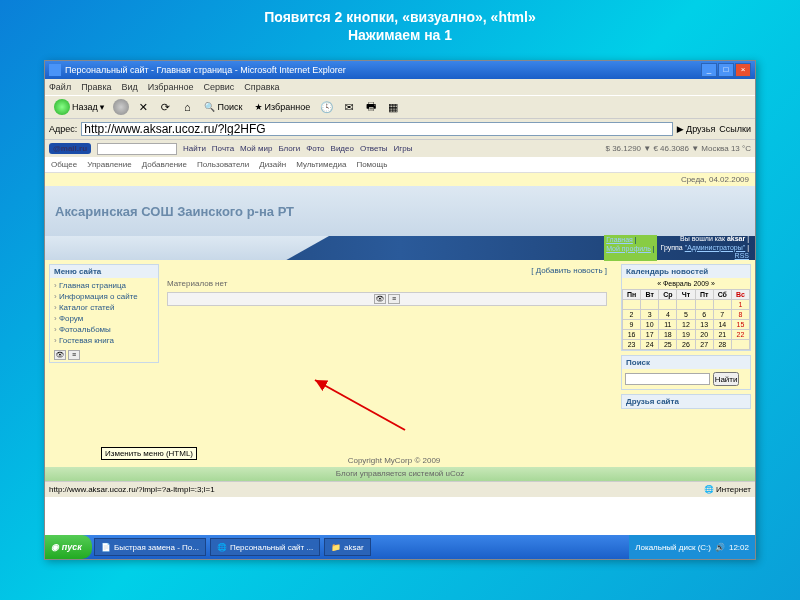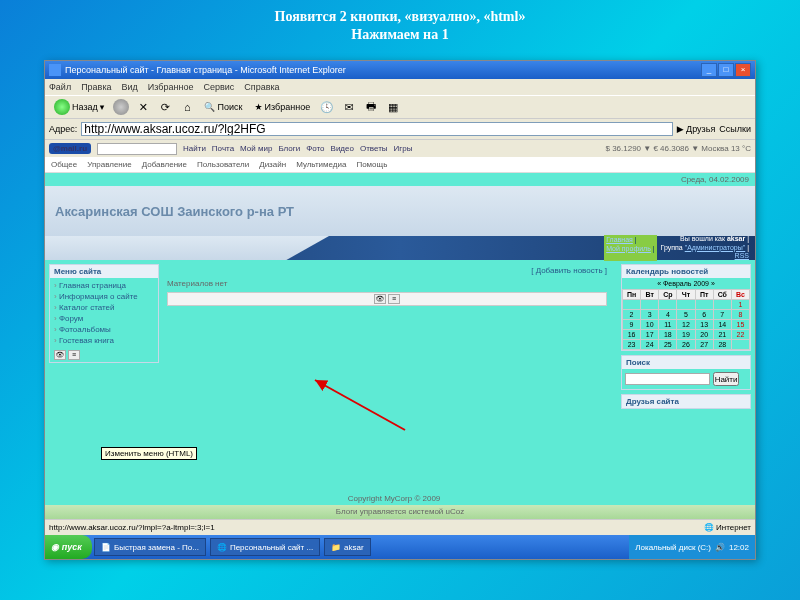--- a/index.html
+++ b/index.html
@@ -1,38 +1,38 @@
 <!DOCTYPE html>
 <html><head>
 <meta charset="utf-8">
 <style>
   * { margin:0; padding:0; box-sizing:border-box; }
   body { font-family: Tahoma, Arial, sans-serif; font-size:9px; overflow:hidden; }
   .slide { width:800px; height:600px; background:linear-gradient(135deg,#0a7fd8 0%,#00d0e8 50%,#0a9fd8 100%); position:relative; }
-  .slide-title { color:#fff; text-align:center; font-size:14px; font-weight:bold; padding:8px 0 4px; line-height:1.3;font-family:Liberation Serif, serif; }
+  .slide-title { color:#fff; text-align:center; font-size:14px; font-weight:bold; padding:8px 0 4px; line-height:1.3; }
   .browser-frame { position:absolute; left:44px; top:60px; width:712px; height:500px; background:#fff; border:1px solid #888; box-shadow:2px 2px 8px rgba(0,0,0,0.3); }
   .titlebar { background:linear-gradient(#3a84e8,#1a5fc8); color:#fff; height:18px; display:flex; align-items:center; padding:0 4px; font-size:9px; }
   .titlebar-icon { width:12px; height:12px; background:#4a94f8; margin-right:4px; }
   .titlebar-text { flex:1; }
   .winbtns { display:flex; gap:1px; }
   .winbtn { width:16px; height:14px; background:#4a94f8; border:1px solid #2a64b8; font-size:8px; text-align:center; color:#fff; line-height:12px; }
   .winbtn.close { background:#e85030; }
   .menubar { background:#ece9d8; height:16px; display:flex; align-items:center; padding:0 4px; font-size:9px; gap:10px; color:#333; }
   .menubar span { cursor:pointer; }
   .toolbar { background:#ece9d8; height:24px; display:flex; align-items:center; padding:0 4px; gap:2px; border-top:1px solid #fff; border-bottom:1px solid #ccc; }
   .tbtn { width:20px; height:20px; border:1px solid transparent; display:inline-flex; align-items:center; justify-content:center; font-size:11px; }
   .tbtn.back { width:auto; padding:0 4px; gap:2px; font-size:9px; }
   .tbtn .circ { width:16px; height:16px; border-radius:50%; background:radial-gradient(#8f8,#2a2); display:inline-block; }
   .tbtn .circ.gray { background:radial-gradient(#ccc,#888); }
   .addrbar { background:#ece9d8; height:20px; display:flex; align-items:center; padding:0 4px; gap:4px; font-size:9px; }
   .addrbar input { flex:1; height:14px; font-size:12px; padding:0 2px; border:1px solid #7f9db9; }
   .mailru-bar { background:#ece9d8; height:18px; display:flex; align-items:center; padding:0 4px; gap:6px; font-size:8px; border-top:1px solid #ccc; }
   .mailru-logo { background:#1a4ca8; color:#ff0; padding:1px 4px; border-radius:3px; font-weight:bold; font-size:8px; }
   .mailru-bar span { color:#336; }
-  .content { height:362px; overflow:hidden; background:#5eead4; position:relative; }
+  .content { height:324px; overflow:hidden; background:#fef9c3; position:relative; }
   .ucoz-menu { background:#fff; border-bottom:1px solid #ddd; height:16px; display:flex; align-items:center; padding:0 6px; gap:10px; font-size:8px; }
   .ucoz-menu span { color:#555; }
   .date-line { text-align:right; font-size:8px; color:#666; padding:2px 6px; }
   .site-header { height:50px; background:linear-gradient(#dde8f2,#c8d8e8); display:flex; align-items:center; padding:0 10px; position:relative;text-align:center; }
   .site-name { color:#6a8aaa; font-size:13px; font-weight:bold; }
   .wave { height:24px; background:linear-gradient(90deg,#1a3a6a 0%,#2a5a9a 50%,#1a3a6a 100%); position:relative; display:flex; justify-content:flex-end; align-items:center; padding:0 6px; }
   .wave-left { position:absolute; left:0; top:0; width:40%; height:100%; background:linear-gradient(#dde8f2,#c8d8e8); clip-path:polygon(0 0,100% 0,85% 100%,0 100%); }
   .login-box { font-size:7px; line-height:1.2; display:flex; gap:4px; color:#fff; }
   .login-box .green { background:#8c4; padding:1px 2px; color:#036; }
   .login-box a { color:#9cf; text-decoration:underline; }

